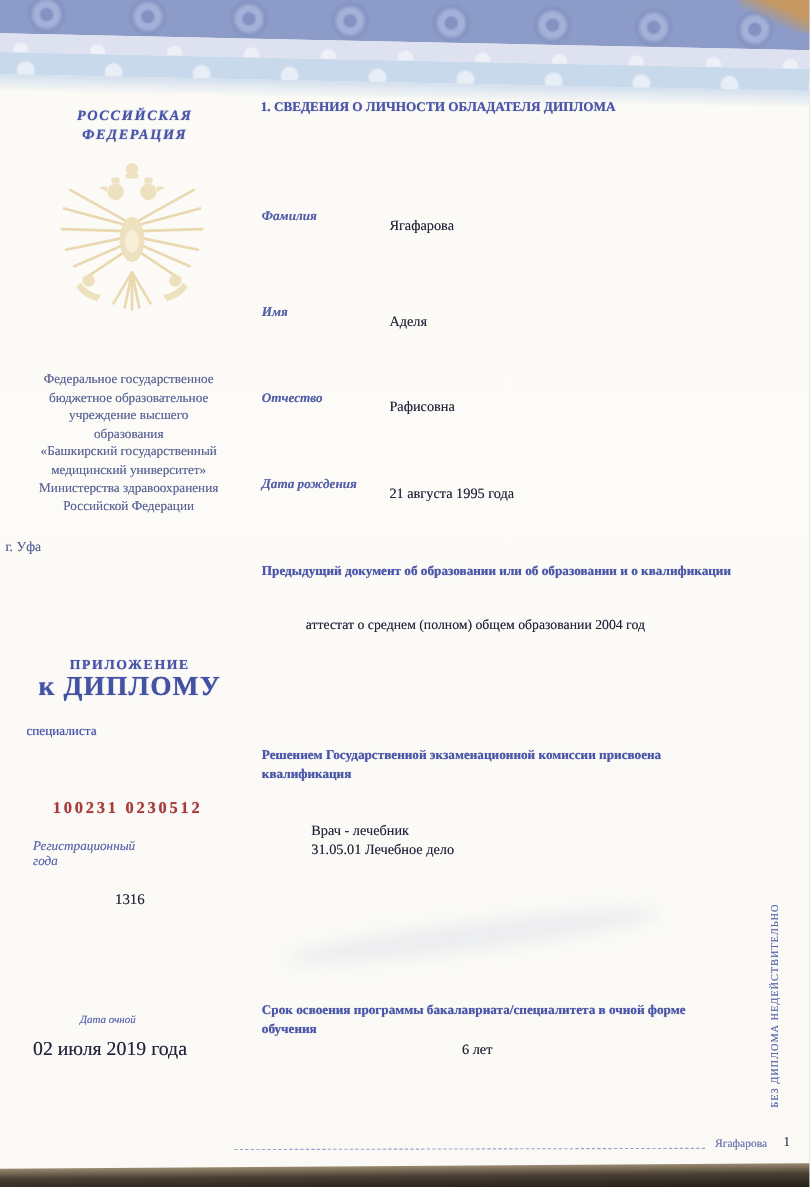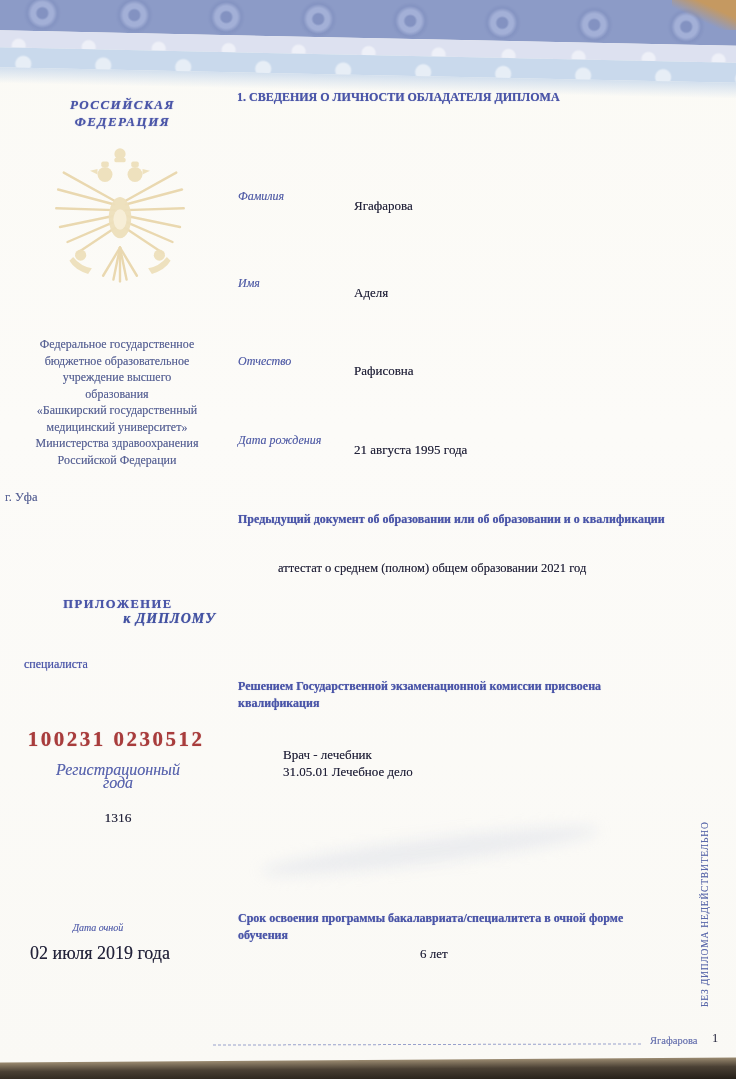--- a/index.html
+++ b/index.html
@@ -45,38 +45,38 @@
   .country{left:30px;top:96px;width:185px;text-align:center;
     color:#4a55a8;font-weight:bold;font-style:italic;font-size:13px;letter-spacing:1.5px;
     line-height:17px;text-shadow:0 0 1px rgba(74,85,168,.8);}
   .coat{left:45px;top:138px;width:150px;height:178px;}
   .institution{left:5px;top:336px;width:224px;text-align:center;
     color:#5a6496;font-size:12px;line-height:16.5px;text-shadow:0 0 .6px rgba(90,100,150,.6);}
   .city{left:5px;top:490px;width:224px;text-align:left;color:#5a6496;font-size:12.5px;
     text-shadow:0 0 .6px rgba(90,100,150,.6);}
   .annex1{left:20px;top:597px;width:196px;text-align:center;color:#4a55a8;font-weight:bold;
     font-size:12.5px;letter-spacing:1.5px;text-shadow:0 0 .8px rgba(74,85,168,.8);}
-  .annex2{left:20px;top:611px;width:196px;text-align:right;color:#4352a2;font-weight:bold;
-    font-size:14px;letter-spacing:1px;text-shadow:0 0 .8px rgba(67,82,162,.8);font-style:italic;}
+  .annex2{left:20px;top:611px;width:196px;text-align:center;color:#4352a2;font-weight:bold;
+    font-size:25px;letter-spacing:1px;text-shadow:0 0 .8px rgba(67,82,162,.8);}
   .annex3{left:24px;top:657px;width:196px;text-align:left;color:#4a55a8;font-size:12px;
     text-shadow:0 0 .7px rgba(74,85,168,.7);}
   .series{left:8px;top:727px;width:216px;text-align:center;color:#a83c3c;font-weight:bold;
-    font-size:21px;letter-spacing:2.5px;text-shadow:0 0 .8px rgba(168,60,60,.7);}
-  .reg-label{left:30px;top:763px;width:176px;text-align:center;color:#5a65ae;font-style:italic;
-    font-size:16px;line-height:13px;text-shadow:0 0 .5px rgba(90,101,174,.6);}
+    font-size:15px;letter-spacing:2.5px;text-shadow:0 0 .8px rgba(168,60,60,.7);}
+  .reg-label{left:30px;top:763px;width:176px;text-align:left;color:#5a65ae;font-style:italic;
+    font-size:12px;line-height:13px;text-shadow:0 0 .5px rgba(90,101,174,.6);}
   .reg-num{left:30px;top:810px;width:176px;text-align:center;font-size:13.5px;color:#23233a;
     text-shadow:0 0 .5px rgba(35,35,58,.55);}
   .issue-label{left:28px;top:922px;width:140px;text-align:center;color:#5a65ae;font-style:italic;
     font-size:10px;text-shadow:0 0 .5px rgba(90,101,174,.6);}
   .issue-date{left:16px;top:943px;width:168px;text-align:center;font-size:18px;color:#23233a;
     text-shadow:0 0 .5px rgba(35,35,58,.55);}
   
   .s1-title{left:237px;top:90px;width:490px;}
   .field-row{left:238px;width:470px;}
-  .field-row .flabel{display:inline-block;width:112px;vertical-align:top;}
+  .field-row .flabel{display:inline-block;width:112px;vertical-align:top;font-weight:bold;}
   .field-row .fval{position:relative;top:7px;}
   .row1{top:189px;}.row2{top:276px;}.row3{top:354px;}.row4{top:433px;}
   .prevdoc-label{left:238px;top:512px;width:486px;}
   .prevdoc-val{left:278px;top:561px;font-size:12.5px;}
   .s2-title{left:237px;top:594px;width:400px;}
   .decision{left:238px;top:678px;width:410px;line-height:17px;}
   .qual{left:283px;top:747px;line-height:16.5px;}
   .duration{left:238px;top:910px;width:432px;line-height:17px;}
   .duration-val{left:420px;top:946px;}
   .vert-note{left:700px;top:792px;height:215px;writing-mode:vertical-rl;transform:rotate(180deg);
@@ -189,21 +189,21 @@
   <div class="abs field-row row3">
     <span class="flabel blue-label">Отчество</span>
     <span class="fval val">Рафисовна</span>
   </div>
   <div class="abs field-row row4">
     <span class="flabel blue-label">Дата рождения</span>
     <span class="fval val">21  августа  1995 года</span>
   </div>
 
   <div class="abs blue-bold prevdoc-label">Предыдущий документ об образовании или об образовании и о квалификации</div>
-  <div class="abs val prevdoc-val">аттестат о среднем (полном) общем образовании  2021 год</div>
+  <div class="abs val prevdoc-val">аттестат о среднем (полном) общем образовании  2004 год</div>
 
   <div class="abs blue-bold decision">Решением Государственной экзаменационной комиссии присвоена квалификация</div>
 
   <div class="abs qual">
     <span class="val" style="display:block">Врач - лечебник</span>
     <span class="val" style="display:block">31.05.01  Лечебное дело</span>
   </div>
 
   <div class="abs blue-bold duration">Срок освоения программы бакалавриата/специалитета в очной форме обучения</div>
   <div class="abs val duration-val">6 лет</div>

